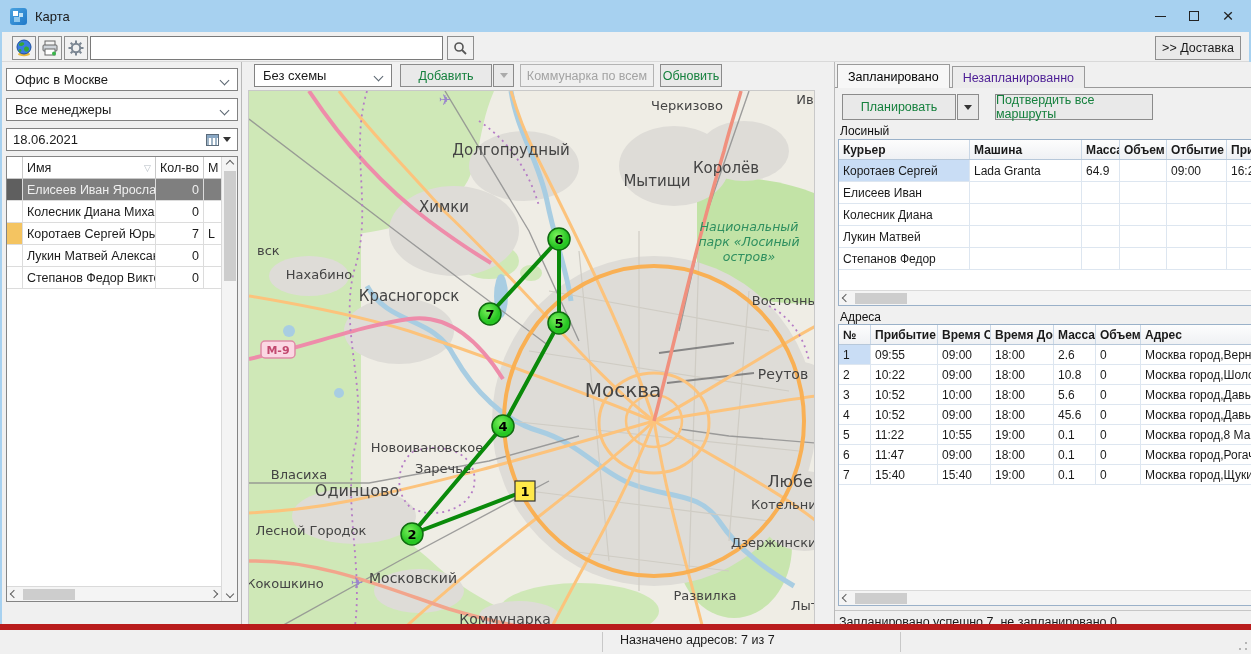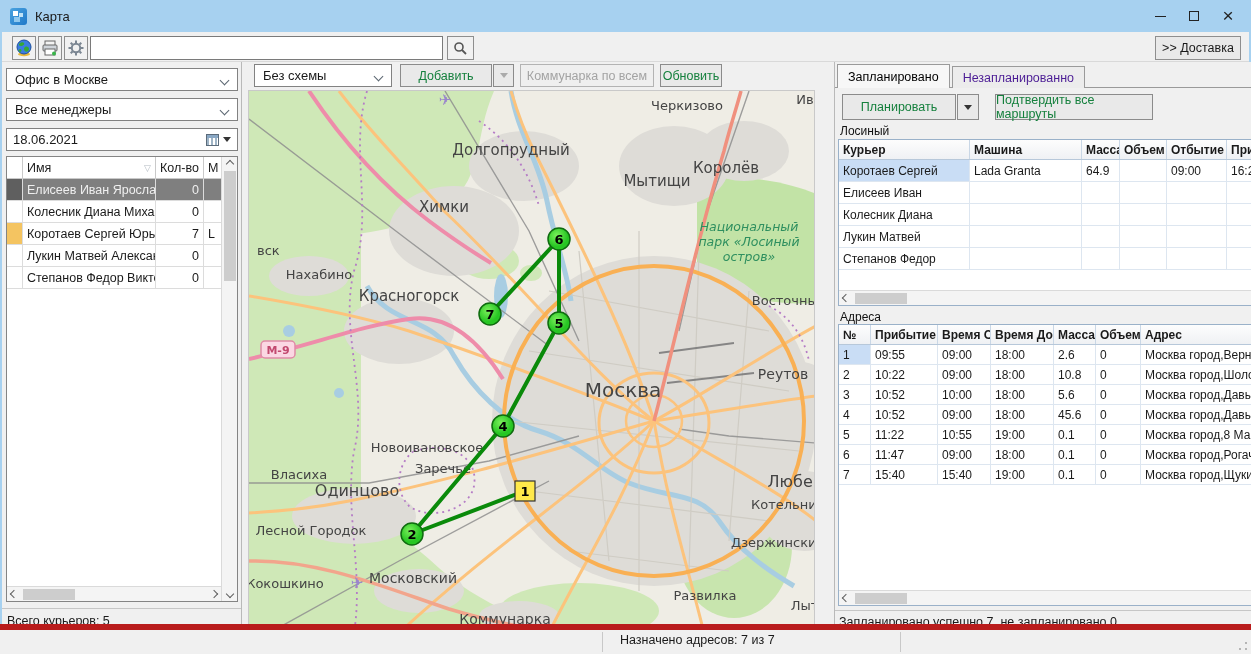--- a/index.html
+++ b/index.html
@@ -232,21 +232,20 @@
         <span class="sc-arrow up">
             <span class="sc-ch"></span>
           </span>
         <span class="v-thumb"></span>
         <span class="v-fill"></span>
         <span class="sc-arrow down">
             <span class="sc-ch"></span>
           </span>
       </div>
     </div>
-    <div class="lp-status">Всего курьеров: 5</div>
   </div>
 
   <div class="center-panel">
     <div class="map-toolbar">
       <div class="combo" style="position:absolute;left:8px;top:2px;width:138px;height:23px">
         <span>Без схемы</span>
         <span class="chev"></span>
       </div>
       <div class="btn" style="position:absolute;left:154px;top:2px;width:92px;height:23px">Добавить</div>
       <div class="btn" style="position:absolute;left:247px;top:2px;width:21px;height:23px">

